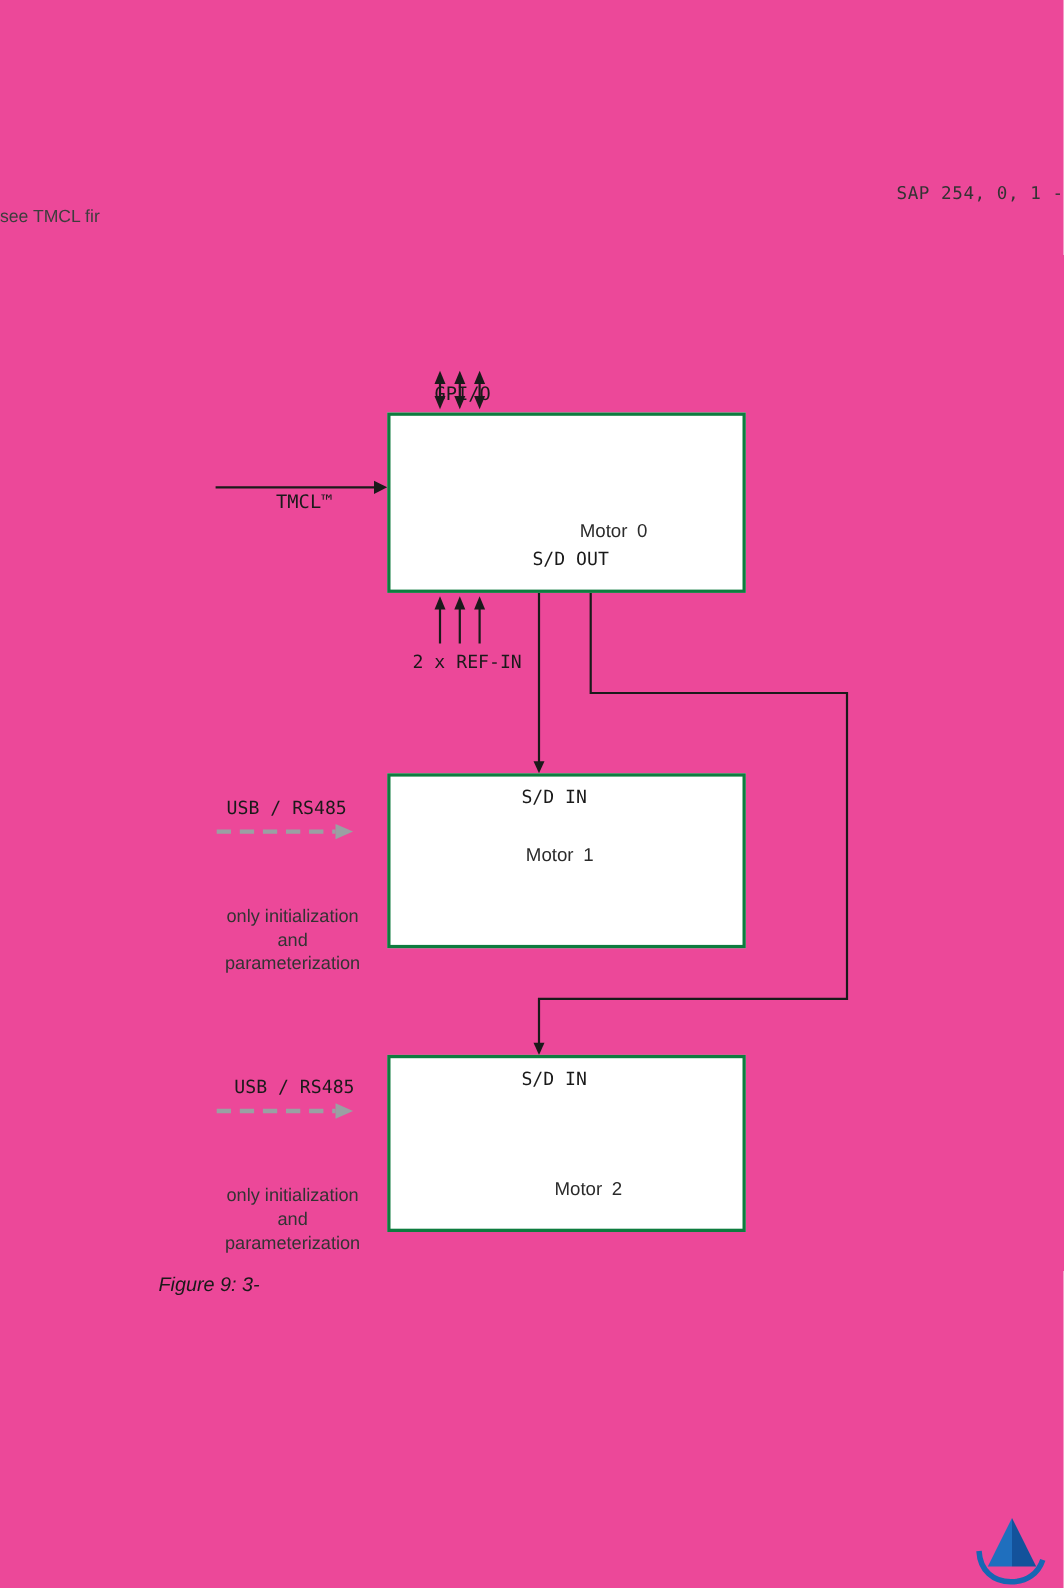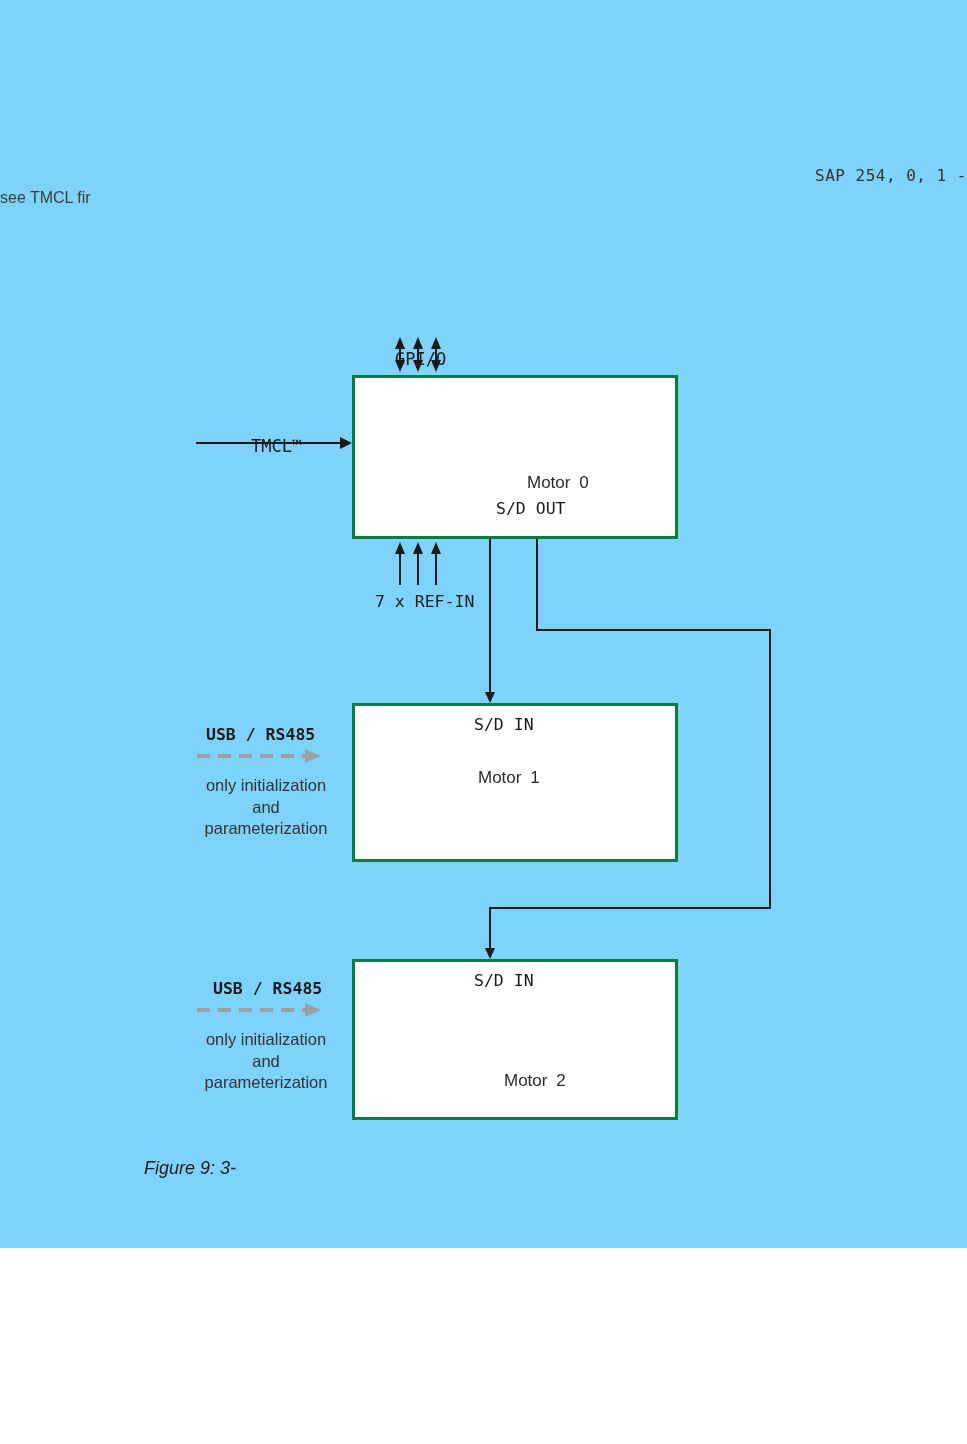--- a/index.html
+++ b/index.html
@@ -1,18 +1,18 @@
 <!DOCTYPE html>
 <html><head>
 <meta charset="utf-8">
 <style>
   * { margin:0; padding:0; box-sizing:border-box; }
   html,body { background:#ffffff; }
   .page {
-    position:relative; width:967px; height:1248px; background:#7dd3fc;
+    position:relative; width:967px; height:1444px; background:#ec4899;
     overflow:hidden; font-family:"Liberation Sans", sans-serif; color:#222;
   }
   .abs { position:absolute; }
   .mono { font-family:"DejaVu Sans Mono", monospace; color:#1a1a1a; }
 
   .connectors { left:0; top:0; pointer-events:none; }
 
   .header-code { top:166px; right:0; font-size:16px; letter-spacing:0.5px; color:#333; white-space:nowrap; }
   .intro { left:0; top:189px; font-size:16px; color:#3d3d3d; }
 
@@ -21,32 +21,32 @@
   .green-box { position:absolute; border:3px solid #0e7c3f; background:#ffffff; }
   .box0 { left:352px; top:375px; width:326px; height:164px; }
   .box1 { left:352px; top:703px; width:326px; height:159px; }
   .box2 { left:352px; top:959px; width:326px; height:161px; }
 
   .motor-title { font-size:17px; color:#2b2b2b; word-spacing:4px; }
   .m0 { left:527px; top:473px;text-align:right; }
   .m1 { left:478px; top:768px; }
   .m2 { left:504px; top:1071px; }
 
-  .sdout { left:484px; top:499px; font-size:16.5px;margin-left:12px; }
+  .sdout { left:484px; top:499px; font-size:16.5px; }
   .sdin1 { left:474px; top:715px; font-size:16.5px; }
   .sdin2 { left:474px; top:971px; font-size:16.5px; }
 
-  .tmcl-label  { left:251px; top:436px; font-size:17px; }
+  .tmcl-label  { left:251px; top:447px; font-size:17px; }
   .refin-label { left:375px; top:592px; font-size:16.5px; }
 
-  .usb-label { font-size:16.5px;font-weight:bold; }
+  .usb-label { font-size:16.5px; }
   .u1 { left:206px; top:725px; }
   .u2 { left:213px; top:979px; }
 
-  .note { width:160px; text-align:center; font-size:16.5px; color:#333; line-height:21.5px; }
+  .note { width:160px; text-align:center; font-size:16.5px; color:#333; line-height:21.5px;margin-top:48px; }
   .n1 { left:186px; top:775px; }
   .n2 { left:186px; top:1029px; }
 
   .caption { left:144px; top:1158px; font-style:italic; font-size:18px; color:#1a1a1a; }
 
   .logo { left:886px; top:1376px; }
 </style>
 </head>
 <body>
 
@@ -104,21 +104,21 @@
   <div class="abs mono header-code">SAP 254, 0, 1 -</div>
   <div class="abs intro">see TMCL fir</div>
 
   <div class="abs mono gpio-label">GPI/O</div>
 
   <div class="green-box box0"></div>
   <div class="abs motor-title m0">Motor 0</div>
   <div class="abs mono sdout">S/D OUT</div>
 
   <div class="abs mono tmcl-label">TMCL™</div>
-  <div class="abs mono refin-label">7 x REF-IN</div>
+  <div class="abs mono refin-label">2 x REF-IN</div>
 
   <div class="green-box box1"></div>
   <div class="abs mono sdin1">S/D IN</div>
   <div class="abs motor-title m1">Motor 1</div>
 
   <div class="abs mono usb-label u1">USB / RS485</div>
   <div class="abs note n1">
     <div>only initialization</div>
     <div>and</div>
     <div>parameterization</div>

